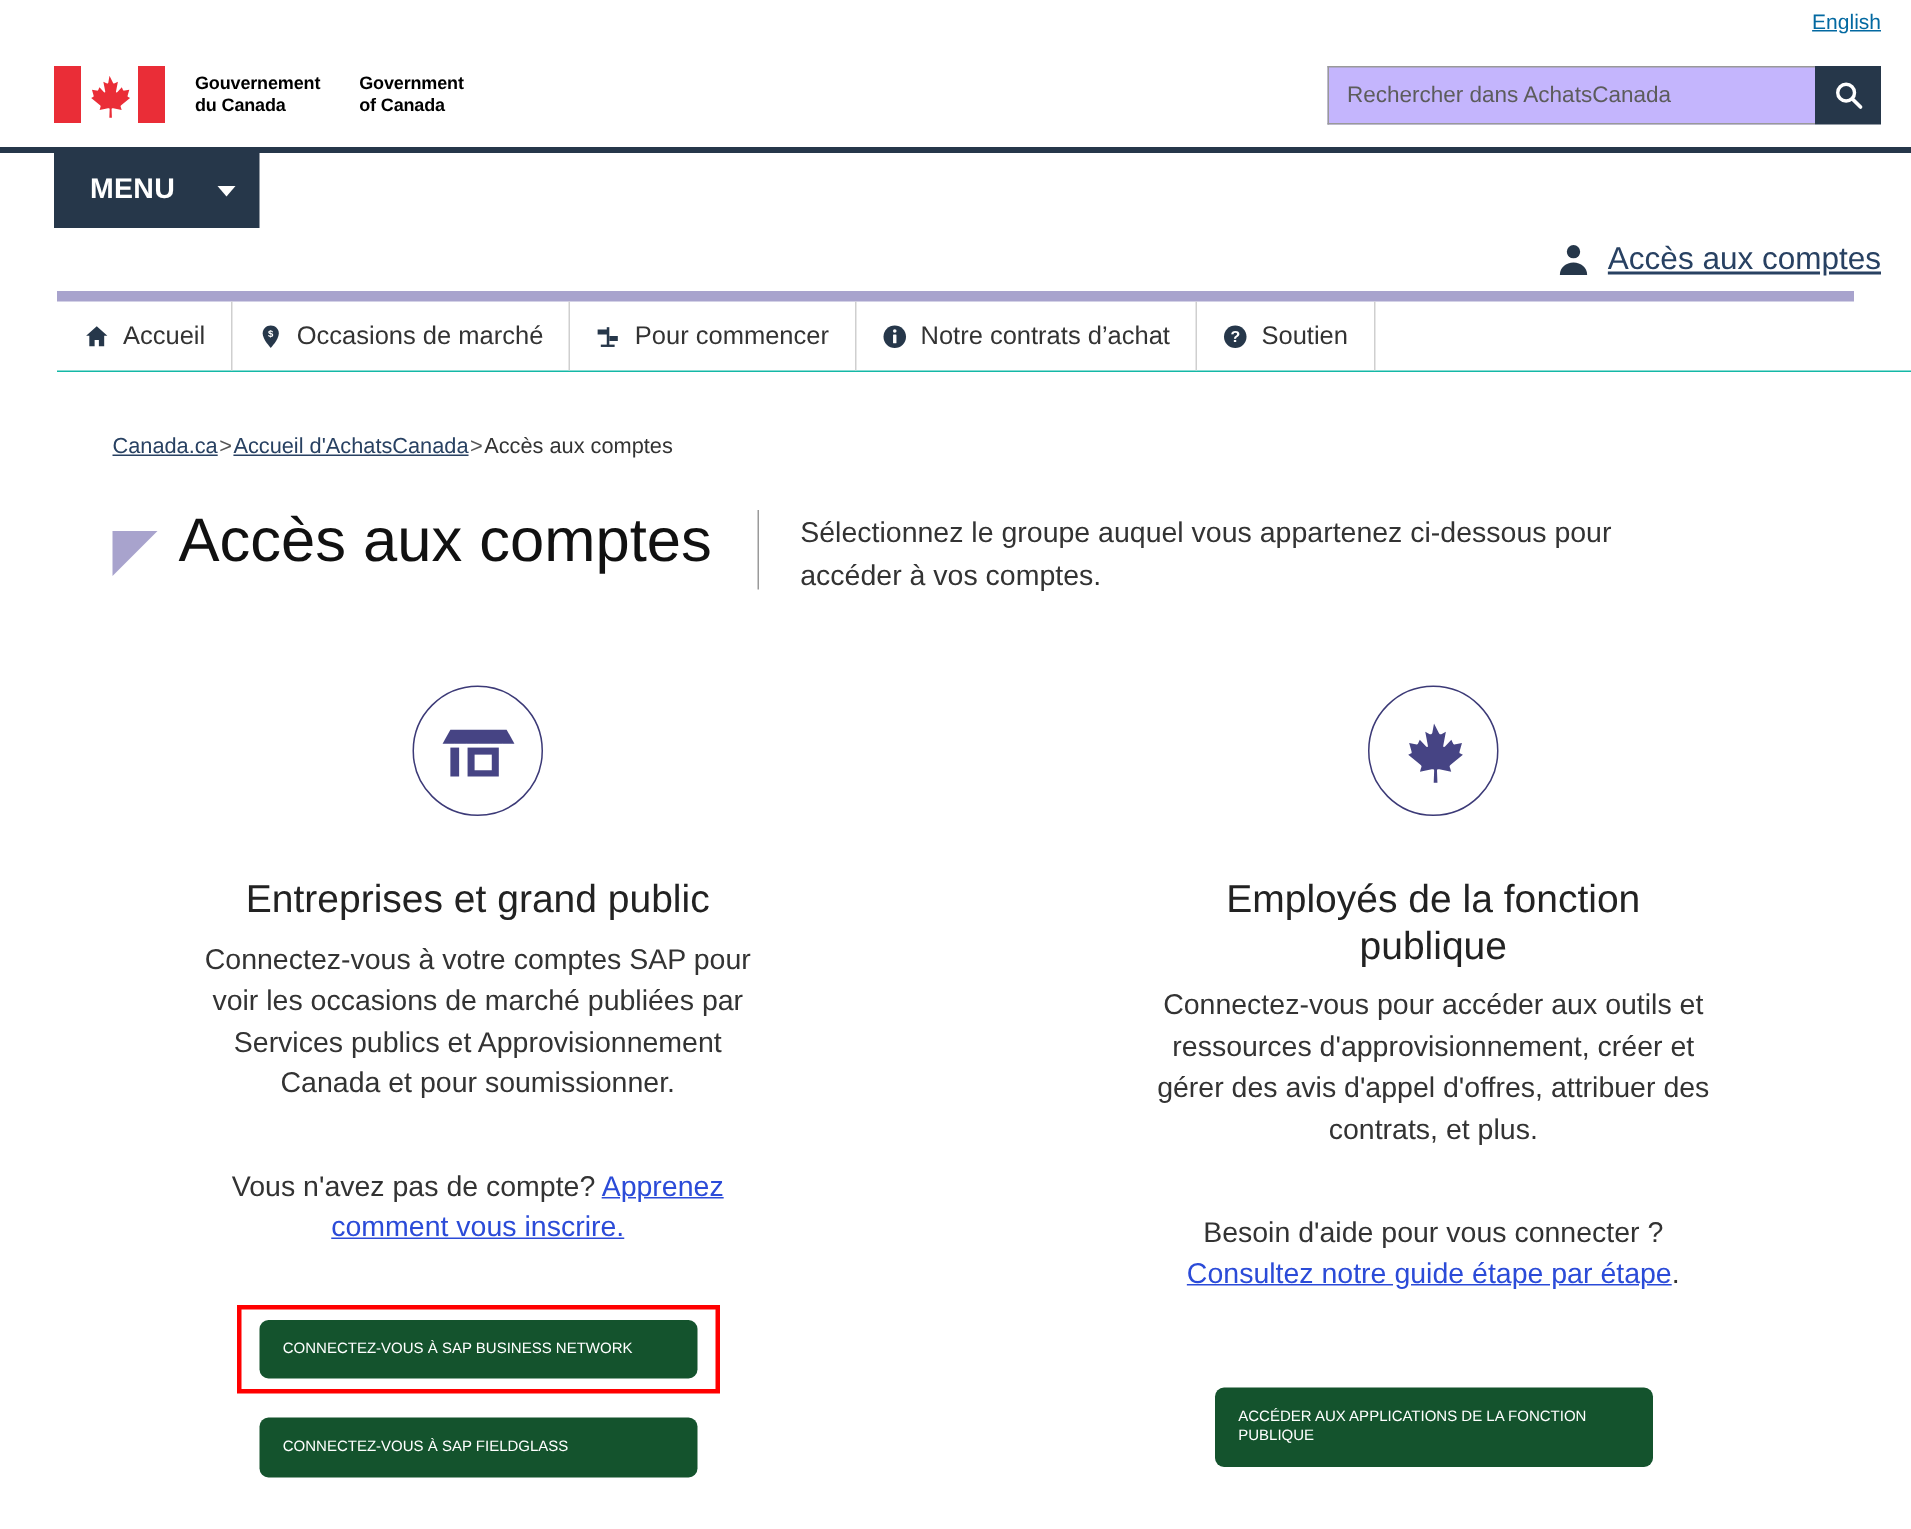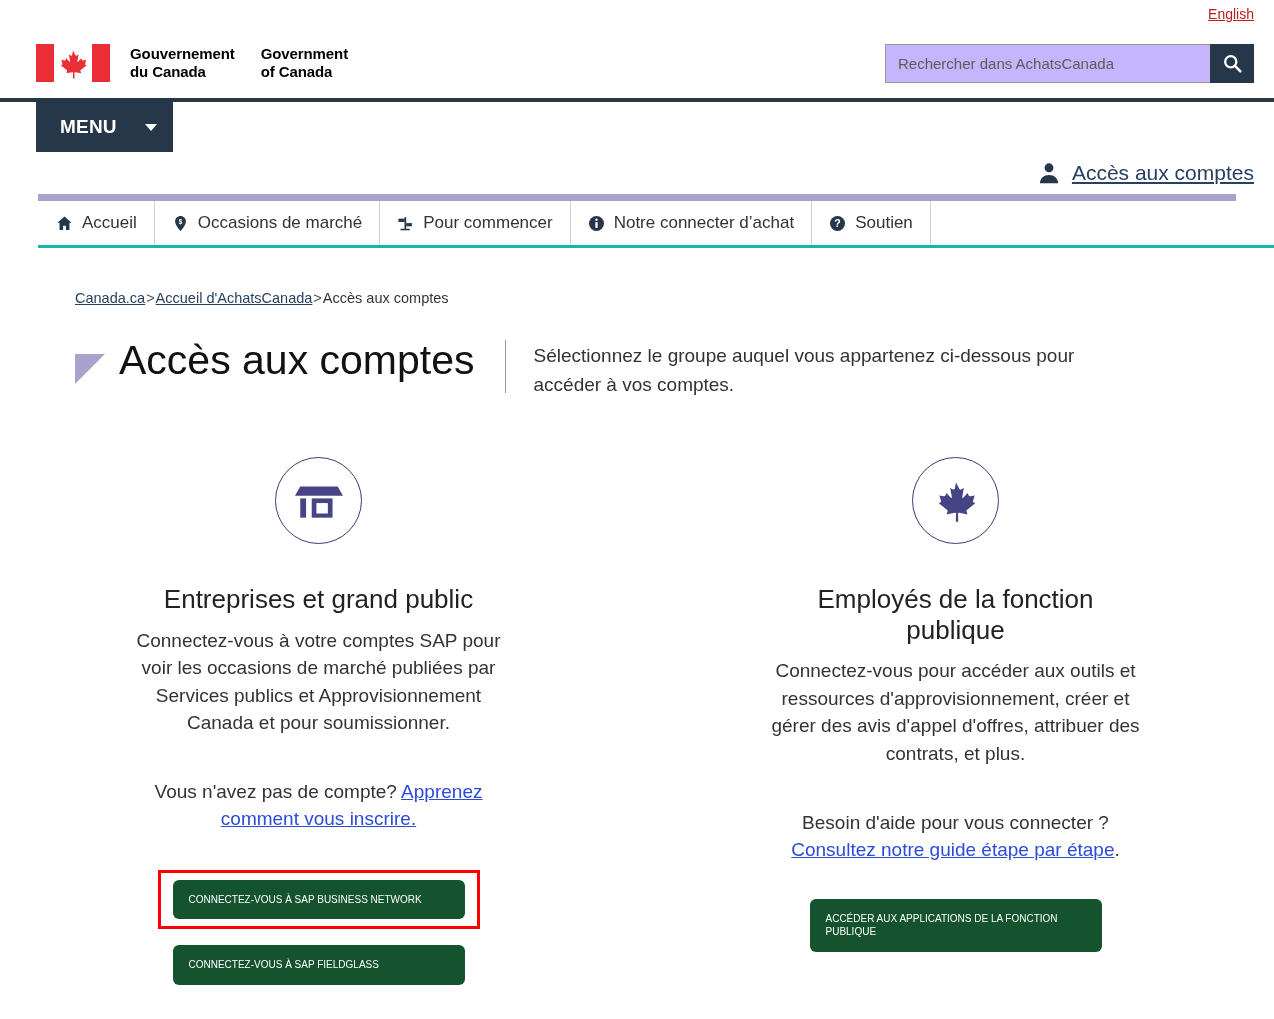--- a/index.html
+++ b/index.html
@@ -16,42 +16,42 @@
   
   .lang-bar {
     height: 28px;
     padding: 0 20px 0 0;
     display: flex;
     justify-content: flex-end;
     align-items: center;
   }
   .lang-link {
     font-size: 14px;
-    color: #b91c1c;
+    color: #0369a1;
     text-decoration: underline;
     cursor: pointer;
   }
 
   
   .brand-row {
     height: 70px;
     display: flex;
     align-items: center;
     padding: 0 20px 0 36px;
   }
   .flag {
     width: 74px; height: 38px;
     display: block;
     flex: none;
     margin-right: 20px;
   }
   .wordmark {
     display: flex;
     gap: 26px;
-    font-size: 15px;
+    font-size: 12px;
     font-weight: bold;
     line-height: 1.22;
     color: #000000;
     letter-spacing: -0.1px;
   }
   .wordmark span { display: block; white-space: pre-line; }
 
   .search-wrap {
     margin-left: auto;
     display: flex;
@@ -135,21 +135,21 @@
   .purple-rule {
     height: 7px;
     background: #a8a3cd;
     margin: 0 38px 0 38px;
   }
 
   
   .sitenav {
     display: flex;
     margin: 0 0 0 38px;
-    border-bottom: 3px solid #14b8a6;
+    border-bottom: 1px solid #14b8a6;
     height: 47px;
   }
   .nav-item {
     display: flex;
     align-items: center;
     gap: 9px;
     padding: 0 17px;
     font-size: 17px;
     color: #333333;
     border-right: 1px solid #cfcfcf;
@@ -268,21 +268,21 @@
     width: 292px;
   }
   .btn-gap { margin-top: 16px; }
 
   .highlight-box {
     border: 3px solid #ff0000;
     padding: 7px 12px;
     margin-top: 18px;
     display: inline-block;
   }
-  .right-btn-wrap { margin-top: 16px; }
+  .right-btn-wrap { margin-top: 42px; }
   .left-btns { display: flex; flex-direction: column; align-items: center; }
 </style>
 </head>
 <body>
 
 <div class="lang-bar">
   <a class="lang-link">English</a>
 </div>
 
 <div class="brand-row">
@@ -366,21 +366,21 @@
   </div>
 
   <div class="nav-item">
     <span class="nav-icon">
       <svg width="17" height="17" viewBox="0 0 24 24" aria-hidden="true">
         <circle cx="12" cy="12" r="10.6" fill="#26374a"></circle>
         <circle cx="12" cy="6.6" r="1.7" fill="#ffffff"></circle>
         <rect x="10.4" y="9.8" width="3.2" height="8.4" rx="0.6" fill="#ffffff"></rect>
       </svg>
     </span>
-    <span>Notre connecter d’achat</span>
+    <span>Notre contrats d’achat</span>
   </div>
 
   <div class="nav-item">
     <span class="nav-icon">
       <svg width="17" height="17" viewBox="0 0 24 24" aria-hidden="true">
         <circle cx="12" cy="12" r="10.6" fill="#26374a"></circle>
         <text x="12" y="17.2" font-family="Liberation Sans, sans-serif" font-size="15" font-weight="bold" fill="#ffffff" text-anchor="middle">?</text>
       </svg>
     </span>
     <span>Soutien</span>

